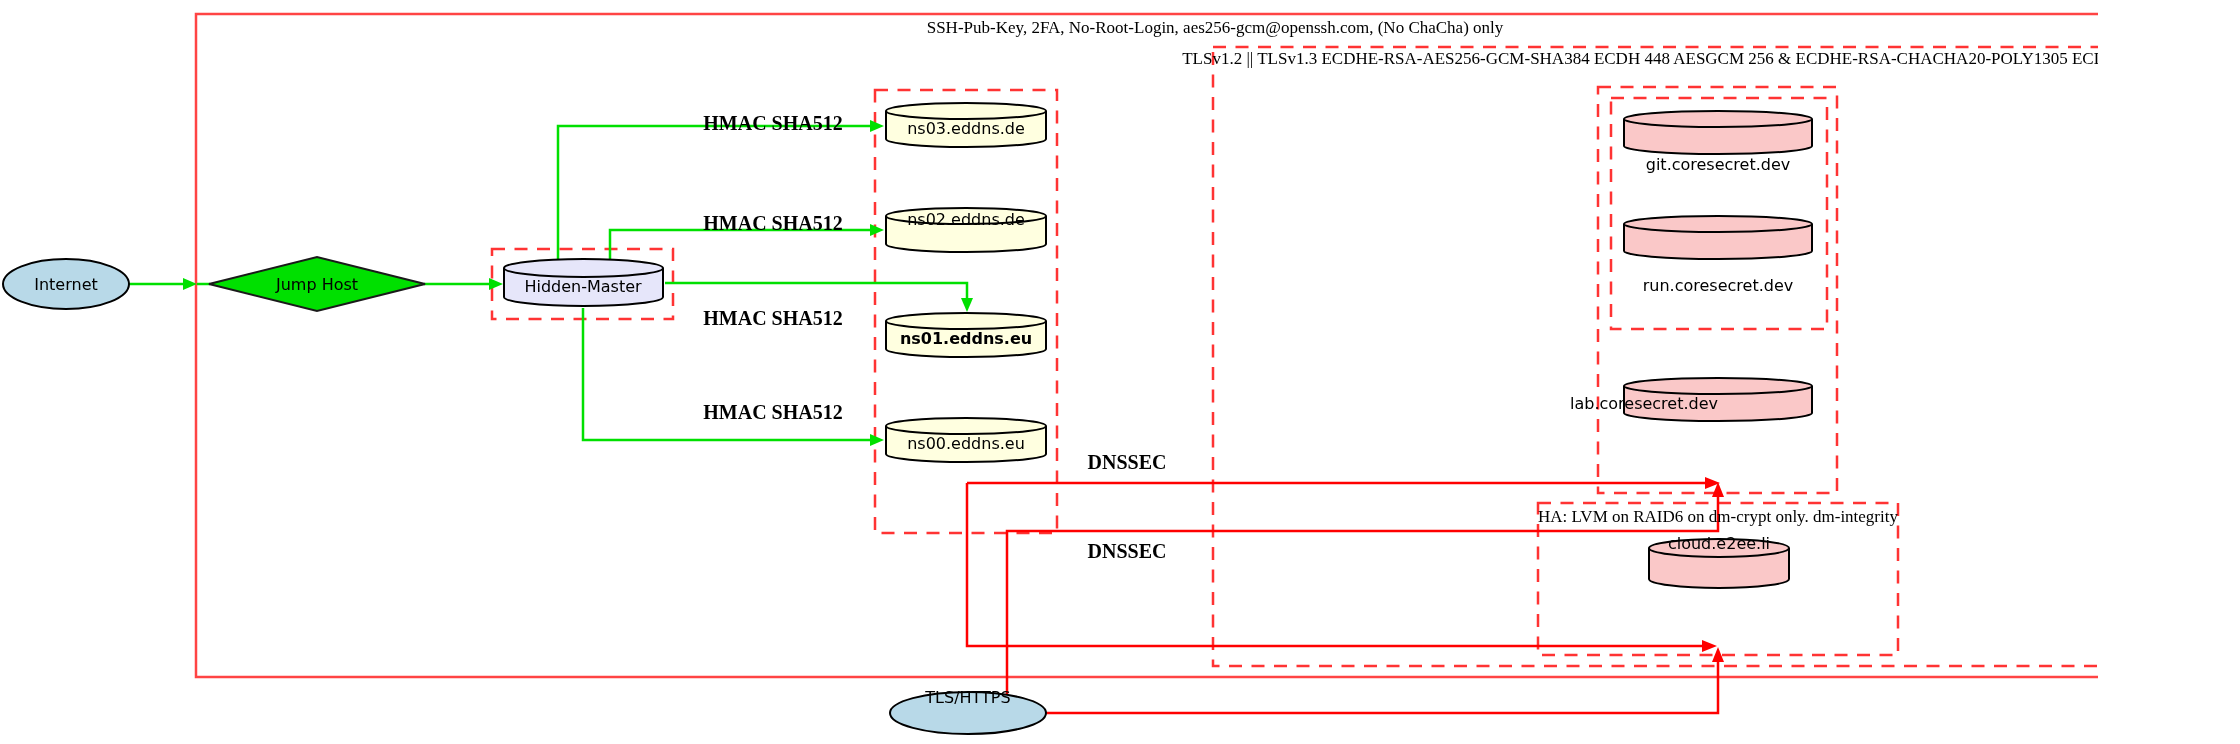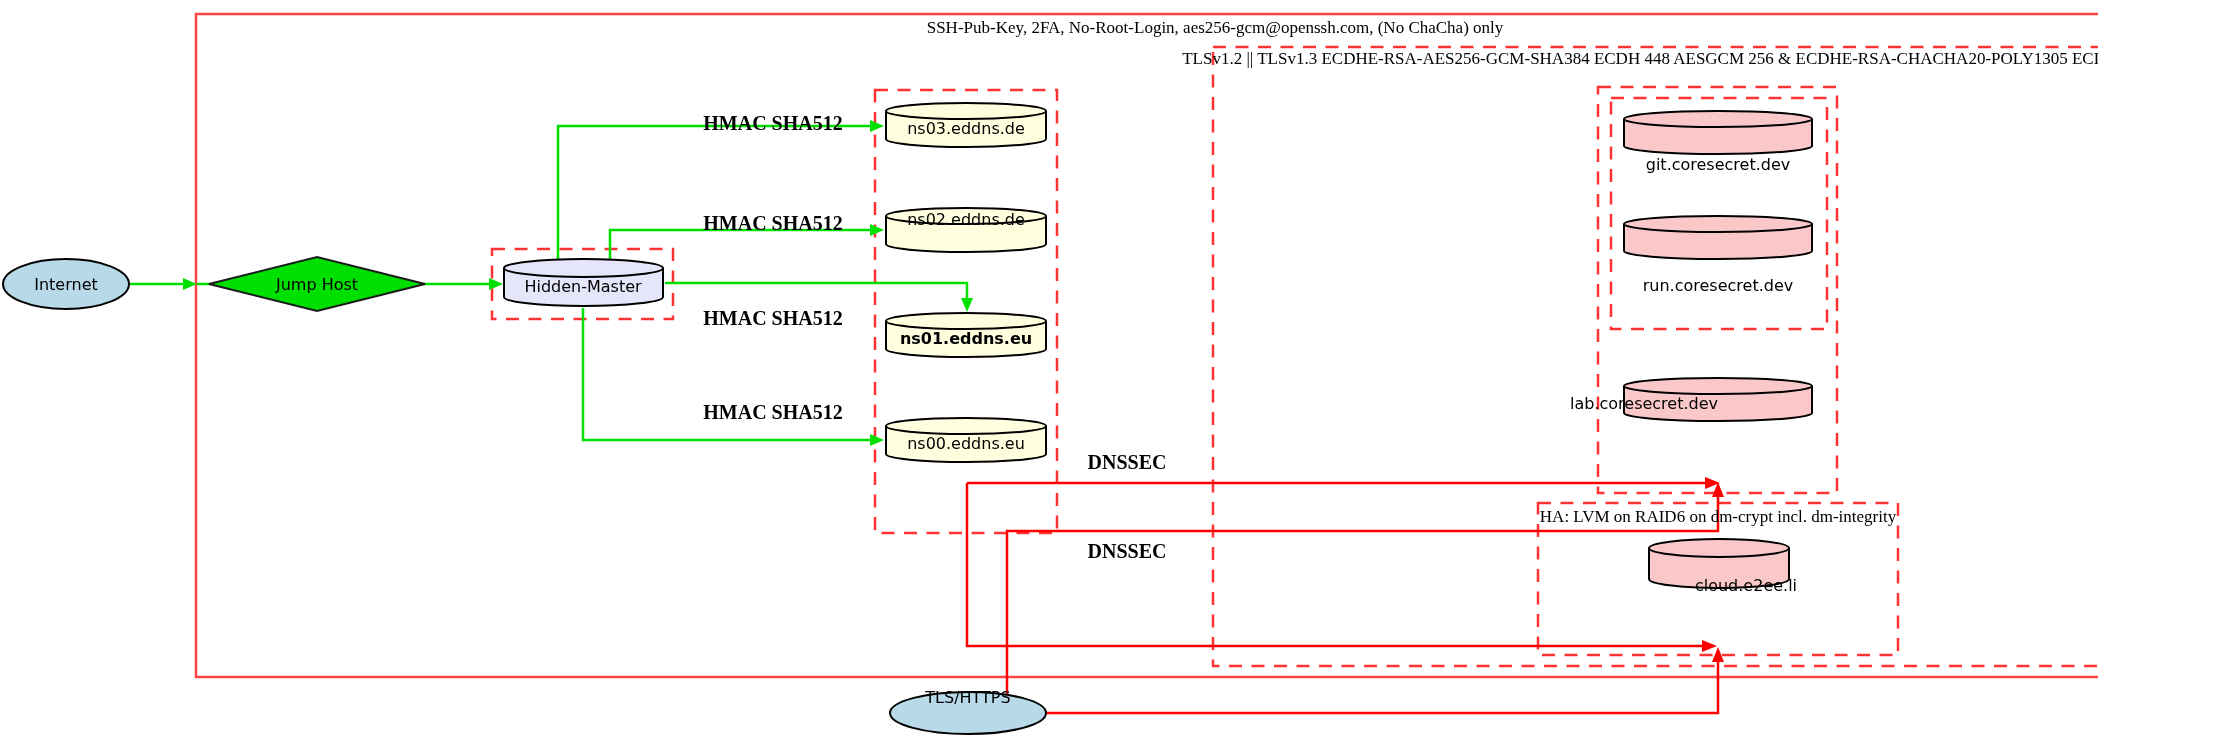--- a/index.html
+++ b/index.html
@@ -107,35 +107,35 @@
     <ellipse cx="1718" cy="386" rx="94" ry="8" fill="#fac8c8" stroke="#000000" stroke-width="2"></ellipse>
 
     <path d="M1649,548 V579 A70,9 0 0 0 1789,579 V548" fill="#fac8c8" stroke="#000000" stroke-width="2"></path>
     <ellipse cx="1719" cy="548" rx="70" ry="9" fill="#fac8c8" stroke="#000000" stroke-width="2"></ellipse>
 
     <ellipse cx="968" cy="713" rx="78" ry="21" fill="#b8d9e8" stroke="#000000" stroke-width="2"></ellipse>
   </svg>
 
   <div class="lbl lbl-cluster" style="left:1215px;top:27px;">SSH-Pub-Key, 2FA, No-Root-Login, aes256-gcm@openssh.com, (No ChaCha) only</div>
   <div class="lbl lbl-cluster" style="left:1718px;top:58px;">TLSv1.2 || TLSv1.3 ECDHE-RSA-AES256-GCM-SHA384 ECDH 448 AESGCM 256 &amp; ECDHE-RSA-CHACHA20-POLY1305 ECDH 448 ChaCha20 256</div>
-  <div class="lbl lbl-cluster" style="left:1718px;top:516px;">HA: LVM on RAID6 on dm-crypt incl. dm-integrity</div>
+  <div class="lbl lbl-cluster" style="left:1718px;top:516px;">HA: LVM on RAID6 on dm-crypt only. dm-integrity</div>
 
   <div class="lbl lbl-edge" style="left:773px;top:123px;">HMAC SHA512</div>
   <div class="lbl lbl-edge" style="left:773px;top:223px;">HMAC SHA512</div>
   <div class="lbl lbl-edge" style="left:773px;top:318px;">HMAC SHA512</div>
   <div class="lbl lbl-edge" style="left:773px;top:412px;">HMAC SHA512</div>
   <div class="lbl lbl-edge" style="left:1127px;top:462px;">DNSSEC</div>
   <div class="lbl lbl-edge" style="left:1127px;top:551px;">DNSSEC</div>
 
   <div class="lbl lbl-node" style="left:66px;top:285px;">Internet</div>
   <div class="lbl lbl-node" style="left:317px;top:285px;">Jump Host</div>
   <div class="lbl lbl-node" style="left:583px;top:287px;">Hidden-Master</div>
   <div class="lbl lbl-node" style="left:966px;top:129px;">ns03.eddns.de</div>
   <div class="lbl lbl-node" style="left:966px;top:220px;">ns02.eddns.de</div>
   <div class="lbl lbl-node" style="left:966px;top:339px;font-weight:bold;">ns01.eddns.eu</div>
   <div class="lbl lbl-node" style="left:966px;top:444px;">ns00.eddns.eu</div>
   <div class="lbl lbl-node" style="left:1718px;top:137px;margin-top:28px;">git.coresecret.dev</div>
   <div class="lbl lbl-node" style="left:1718px;top:242px;margin-top:44px;">run.coresecret.dev</div>
   <div class="lbl lbl-node" style="left:1644px;top:404px;">lab.coresecret.dev</div>
-  <div class="lbl lbl-node" style="left:1719px;top:586px;margin-left:27px;">cloud.e2ee.li</div>
+  <div class="lbl lbl-node" style="left:1719px;top:544px;">cloud.e2ee.li</div>
   <div class="lbl lbl-node" style="left:968px;top:698px;">TLS/HTTPS</div>
 
 </div>
 
 </body></html>

